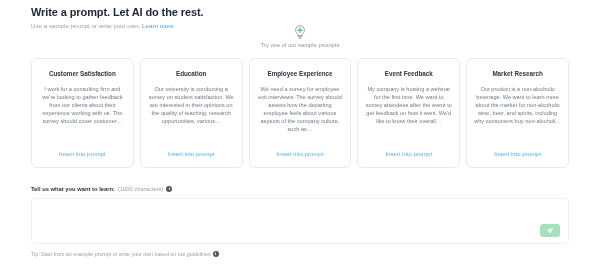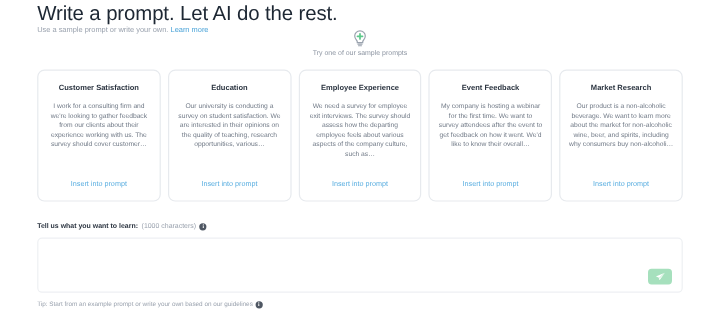--- a/index.html
+++ b/index.html
@@ -22,22 +22,22 @@
   }
 
   
   .header {
     position: absolute;
     left: 31px;
     top: 5px;
     width: 540px;
   }
   .title {
-    font-size: 17px;
-    font-weight: normal;
+    font-size: 11px;
+    font-weight: bold;
     color: #1d2733;
     letter-spacing: -0.1px;
     margin: 0;
     line-height: 14px;
   }
   .subtitle {
     font-size: 6.2px;
     color: #9aa2ae;
     margin: 3px 0 0 0;
     line-height: 8px;

